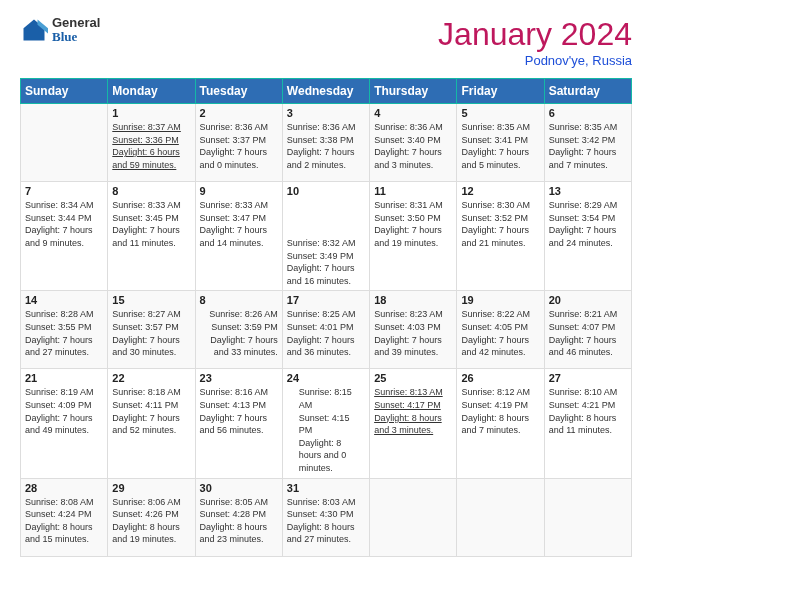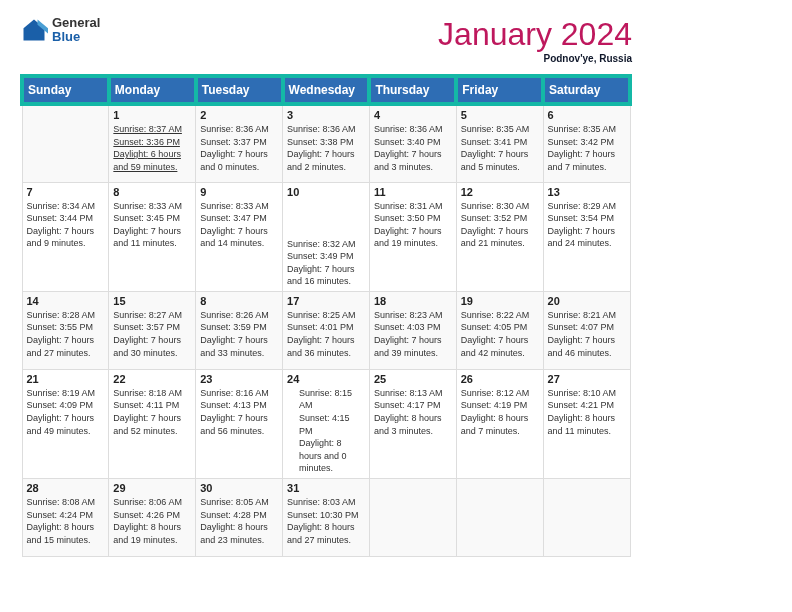--- a/index.html
+++ b/index.html
@@ -28,51 +28,50 @@
       gap: 4px;
     }
     .logo-text {
       display: flex;
       flex-direction: column;
       font-size: 13px;
       font-weight: bold;
       line-height: 1.1;
     }
     .logo-general { color: #333; }
-    .logo-blue { color: #1a5fa8; }
+    .logo-blue { color: #1a5fa8; font-family: Liberation Serif, serif; }
     .logo-icon {
       width: 28px;
       height: 28px;
     }
     .title-block {
       text-align: right;
     }
     .month-title {
       font-size: 32px;
       font-weight: normal;
       color: #be185d;
     }
     .subtitle {
-      font-size: 10px;
-      color: #0f172a;
-      font-weight: bold;
+      font-size: 13px;
+      color: #1d4ed8;
     }
     table {
       width: 100%;
       border-collapse: collapse;
       table-layout: fixed;
     }
     thead tr th {
       background-color: #2e6db4;
       color: #fff;
       font-size: 12px;
       font-weight: bold;
       padding: 5px 4px;
       text-align: left;
-      border: 4px solid #14b8a6;
+      border: 1px solid #14b8a6;
     }
     tbody tr td {
       border: 1px solid #ddd;
       vertical-align: top;
       padding: 3px 4px;
       font-size: 9.5px;
       color: #333;
       background: #fff;
       min-height: 70px;
       height: 78px;
@@ -224,21 +223,21 @@
 Daylight: 7 hours and 27 minutes.</div>
           </td>
           <td>
             <span class="day-number">15</span>
             <div class="day-info" style="white-space: pre-line;">Sunrise: 8:27 AM
 Sunset: 3:57 PM
 Daylight: 7 hours and 30 minutes.</div>
           </td>
           <td>
             <span class="day-number">8</span>
-            <div class="day-info" style="white-space: pre-line;">Sunrise: 8:26 AM
+            <div class="day-info" style="white-space: pre-line; text-align: right;">Sunrise: 8:26 AM
 Sunset: 3:59 PM
 Daylight: 7 hours and 33 minutes.</div>
           </td>
           <td>
             <span class="day-number">17</span>
             <div class="day-info" style="white-space: pre-line;">Sunrise: 8:25 AM
 Sunset: 4:01 PM
 Daylight: 7 hours and 36 minutes.</div>
           </td>
           <td>
@@ -280,21 +279,21 @@
 Daylight: 7 hours and 56 minutes.</div>
           </td>
           <td>
             <span class="day-number">24</span>
             <div class="day-info" style="white-space: pre-line; margin-left: 12px;">Sunrise: 8:15 AM
 Sunset: 4:15 PM
 Daylight: 8 hours and 0 minutes.</div>
           </td>
           <td>
             <span class="day-number">25</span>
-            <div class="day-info" style="white-space: pre-line;">Sunrise: 8:13 AM
+            <div class="day-info" style="white-space: pre-line; text-decoration: underline;">Sunrise: 8:13 AM
 Sunset: 4:17 PM
 Daylight: 8 hours and 3 minutes.</div>
           </td>
           <td>
             <span class="day-number">26</span>
             <div class="day-info" style="white-space: pre-line;">Sunrise: 8:12 AM
 Sunset: 4:19 PM
 Daylight: 8 hours and 7 minutes.</div>
           </td>
           <td>
@@ -319,21 +318,21 @@
           </td>
           <td>
             <span class="day-number">30</span>
             <div class="day-info" style="white-space: pre-line;">Sunrise: 8:05 AM
 Sunset: 4:28 PM
 Daylight: 8 hours and 23 minutes.</div>
           </td>
           <td>
             <span class="day-number">31</span>
             <div class="day-info" style="white-space: pre-line;">Sunrise: 8:03 AM
-Sunset: 10:30 PM
+Sunset: 4:30 PM
 Daylight: 8 hours and 27 minutes.</div>
           </td>
           <td class="empty"></td>
           <td class="empty"></td>
           <td class="empty"></td>
         </tr>
       </tbody>
   </table>
 </div>
 

